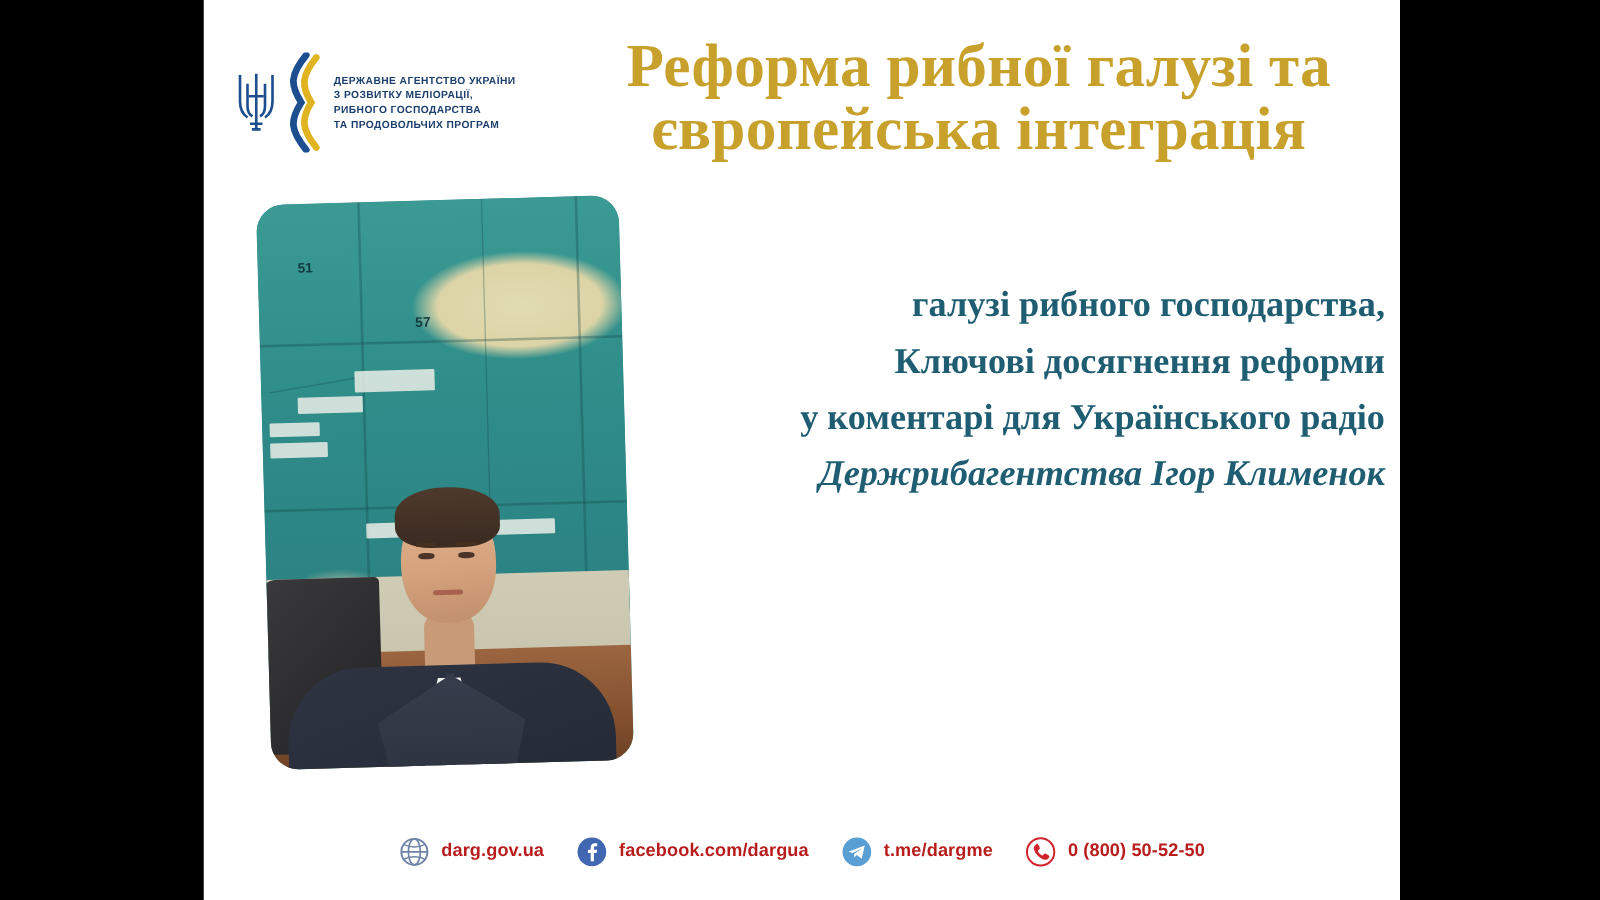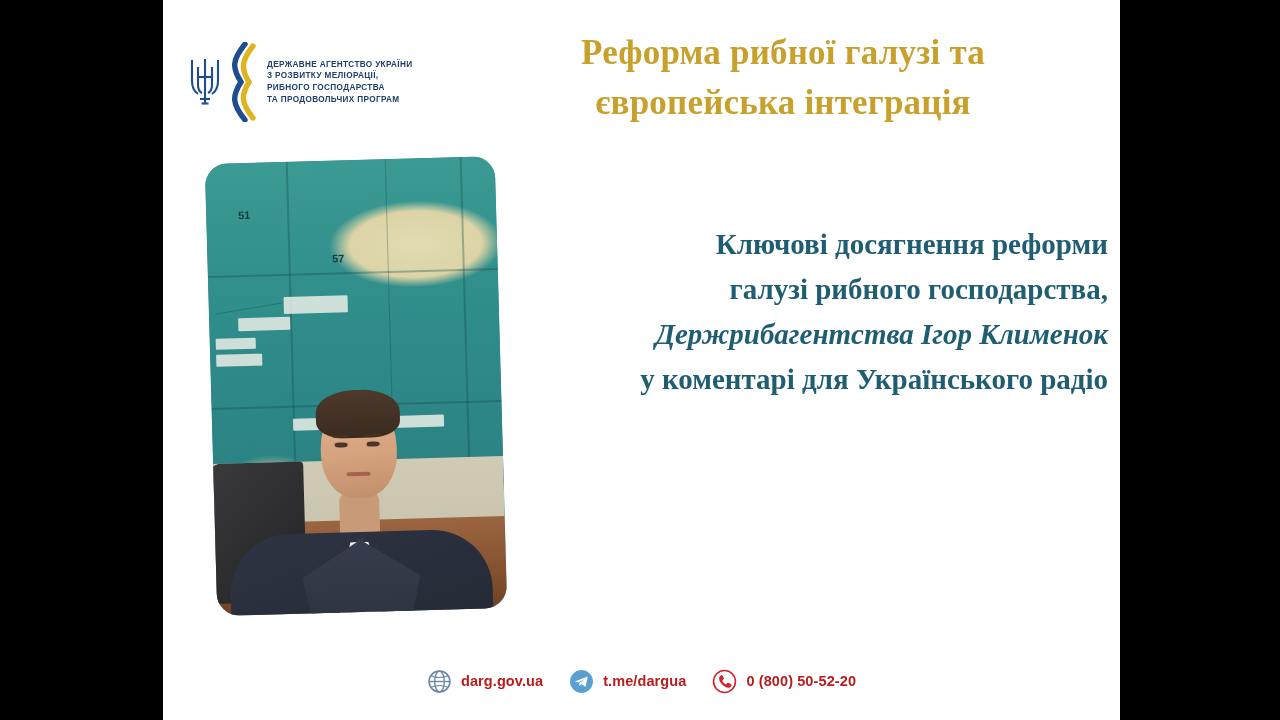--- a/index.html
+++ b/index.html
@@ -64,21 +64,21 @@
   
   #headline {
     position: absolute;
     left: 300px;
     top: 28px;
     width: 640px;
     text-align: center;
     color: #c8a12c;
     font-family: "Liberation Serif", serif;
     font-weight: bold;
-    font-size: 35px;
+    font-size: 49px;
     line-height: 50px;
     letter-spacing: 0.2px;
   }
 
   
   #portrait-frame {
     position: absolute;
     left: 48px;
     top: 160px;
     width: 290px;
@@ -295,52 +295,59 @@
       <div class="ph-layer" id="ph-hair"></div>
       <div class="ph-brow" id="ph-browL"></div>
       <div class="ph-brow" id="ph-browR"></div>
       <div class="ph-eye" id="ph-eyeL"></div>
       <div class="ph-eye" id="ph-eyeR"></div>
       <div class="ph-layer" id="ph-mouth"></div>
 
     </div>
 
     <div id="body-copy">
+      <span class="ln">галузі рибного господарства,</span>
       <span class="ln">Ключові досягнення реформи</span>
-      <span class="ln">галузі рибного господарства,</span>
+      <span class="ln">у коментарі для Українського радіо</span>
       <span class="ln it">Держрибагентства Ігор Клименок</span>
-      <span class="ln">у коментарі для Українського радіо</span>
     </div>
 
     <div id="footer">
 
       <div class="foot-item">
         <svg class="foot-ico" viewBox="0 0 24 24">
           <circle cx="12" cy="12" r="10" fill="none" stroke="#6e85a8" stroke-width="1.5"></circle>
           <ellipse cx="12" cy="12" rx="4.6" ry="10" fill="none" stroke="#6e85a8" stroke-width="1.3"></ellipse>
           <line x1="2" y1="12" x2="22" y2="12" stroke="#6e85a8" stroke-width="1.3"></line>
           <path d="M4 6.4 Q12 10 20 6.4" fill="none" stroke="#6e85a8" stroke-width="1.1"></path>
           <path d="M4 17.6 Q12 14 20 17.6" fill="none" stroke="#6e85a8" stroke-width="1.1"></path>
         </svg>
         <span class="foot-label">darg.gov.ua</span>
       </div>
 
+      <div class="foot-item">
+        <svg class="foot-ico" viewBox="0 0 24 24">
+          <circle cx="12" cy="12" r="11" fill="#4267b2"></circle>
+          <path d="M13.6 19.2v-6.3h2.1l0.32-2.45h-2.42V8.88c0-0.71 0.2-1.19 1.21-1.19h1.29V5.5c-0.22-0.03-0.99-0.09-1.88-0.09-1.86 0-3.13 1.14-3.13 3.22v1.82H8.96v2.45h2.13v6.3z" fill="#ffffff"></path>
+        </svg>
+        <span class="foot-label">facebook.com/dargua</span>
+      </div>
 
       <div class="foot-item">
         <svg class="foot-ico" viewBox="0 0 24 24">
           <circle cx="12" cy="12" r="11" fill="#5a9fd4"></circle>
           <path d="M5.6 11.9 L18 7.1 L15.8 17.3 L11.9 14.4 L9.9 16.3 L9.9 13.6 L16 9.2 L8.9 12.9 Z" fill="#ffffff"></path>
         </svg>
-        <span class="foot-label">t.me/dargua</span>
+        <span class="foot-label">t.me/dargme</span>
       </div>
 
       <div class="foot-item">
         <svg class="foot-ico" viewBox="0 0 24 24">
           <circle cx="12" cy="12" r="10.5" fill="none" stroke="#d0232b" stroke-width="1.5"></circle>
           <path d="M8.6 5.9c0.7-0.3 1.3 0 1.6 0.6l1.1 2.1c0.3 0.6 0.1 1.1-0.4 1.5l-0.8 0.6c-0.2 0.2-0.3 0.4-0.1 0.8 0.5 1.2 1.6 2.4 2.9 3.1 0.4 0.2 0.7 0.1 0.9-0.1l0.7-0.8c0.4-0.5 0.9-0.6 1.5-0.3l2.1 1.1c0.6 0.3 0.8 1 0.5 1.6-0.5 1.1-1.7 2.1-3.1 2-3.7-0.3-8.4-5-8.7-8.7-0.1-1.4 0.8-2.6 1.9-3.2z" fill="#d0232b"></path>
         </svg>
-        <span class="foot-label">0 (800) 50-52-20</span>
+        <span class="foot-label">0 (800) 50-52-50</span>
       </div>
 
     </div>
 
   </div>
 </div>
 
 </body></html>

